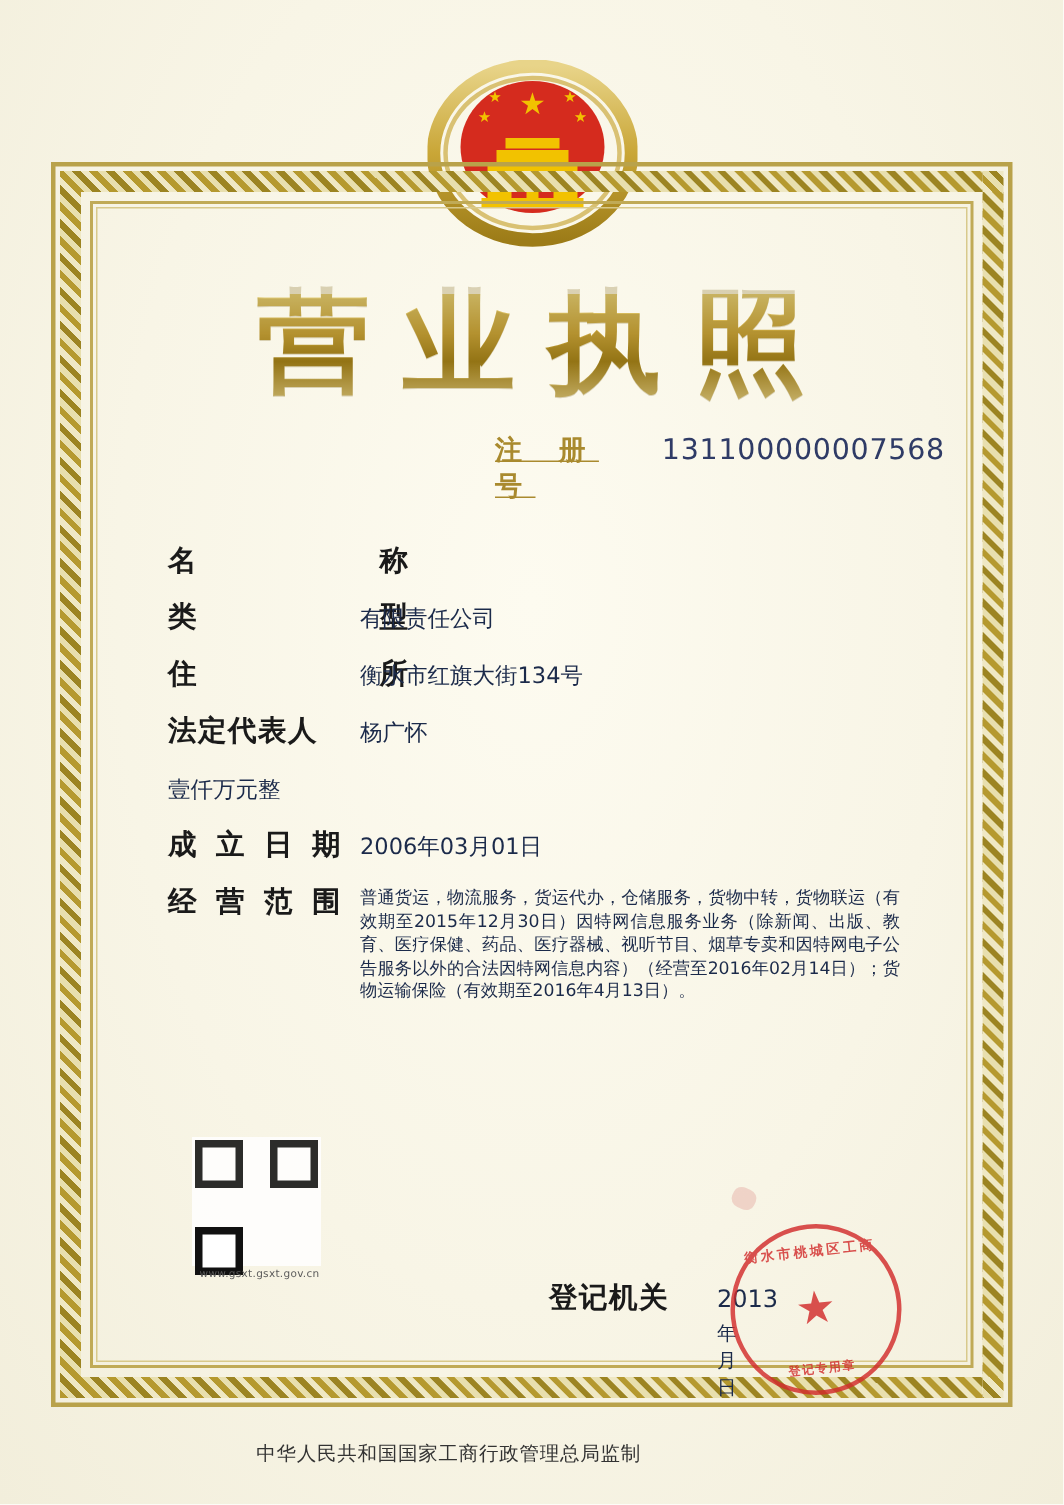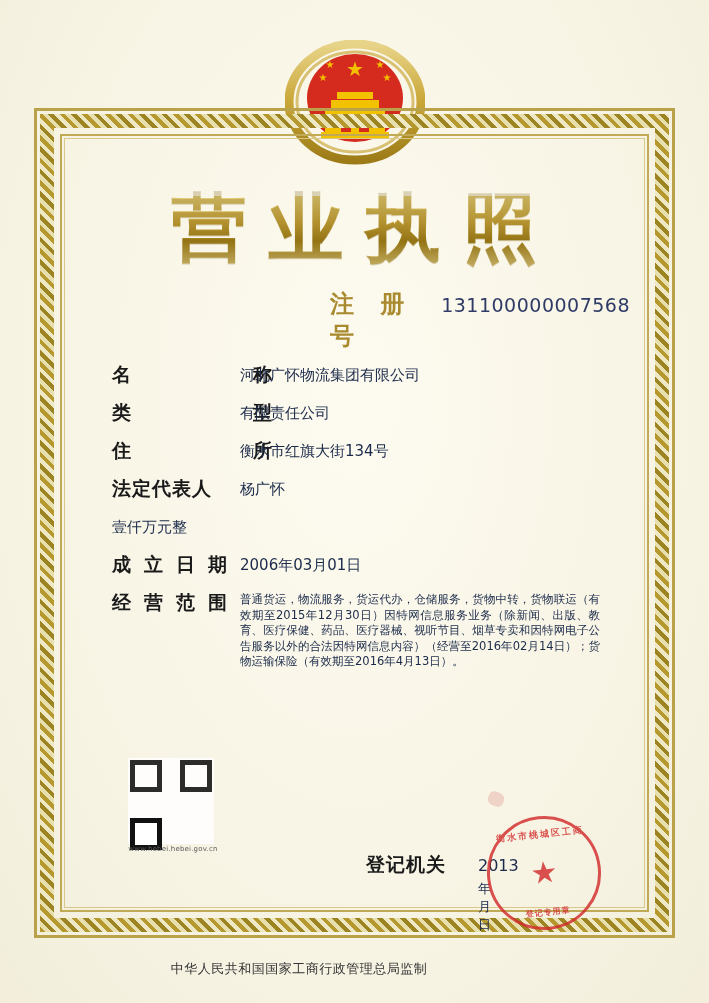--- a/index.html
+++ b/index.html
@@ -90,24 +90,25 @@
 
   
   .reg-row {
     position: absolute;
     left: 330px; top: 288px;
     width: 300px;
     display: flex;
     align-items: baseline;
   }
   .reg-label {
-    font-size: 24px;
+    font-size: 18px;
     letter-spacing: 9px;
     color: #a98a2e;
     font-weight: bold;
+    text-decoration: underline;
   }
   .reg-value {
     font-size: 19px;
     color: #2f3b66;
     margin-left: 4px;
     font-family: "DejaVu Sans", "Liberation Sans", sans-serif;
     letter-spacing: 0.5px;
   }
 
   
@@ -308,21 +309,20 @@
 
   <div class="reg-row">
     <span class="reg-label">注 册 号</span>
     <span class="reg-value">131100000007568</span>
   </div>
 
   <div class="fields">
 
     <div class="field">
       <div class="field-label lbl-sp3">名　　称</div>
-      <div class="field-value">河北广怀物流集团有限公司</div>
     </div>
 
     <div class="field">
       <div class="field-label lbl-sp3">类　　型</div>
       <div class="field-value">有限责任公司</div>
     </div>
 
     <div class="field">
       <div class="field-label lbl-sp3">住　　所</div>
       <div class="field-value">衡水市红旗大街134号</div>
@@ -345,21 +345,21 @@
 
     <div class="field">
       <div class="field-label lbl-sp2">经营范围</div>
       <div class="field-value small">普通货运，物流服务，货运代办，仓储服务，货物中转，货物联运（有效期至2015年12月30日）因特网信息服务业务（除新闻、出版、教育、医疗保健、药品、医疗器械、视听节目、烟草专卖和因特网电子公告服务以外的合法因特网信息内容）（经营至2016年02月14日）；货物运输保险（有效期至2016年4月13日）。</div>
     </div>
 
   </div>
 
   <div class="qr"></div>
   <div class="qr-b"></div>
-  <div class="qr-url">www.hebei.hebei.gov.cn</div>
+  <div class="qr-url">www.gsxt.gsxt.gov.cn</div>
 
   <div class="issuer">登记机关</div>
   <div class="date-line">
     <span>2013</span>
     <span class="ymd" style="left:0;">年　　月　　日</span>
   </div>
 
   <div class="smudge"></div>
   <div class="seal">
     <div class="arc-top">衡水市桃城区工商</div>

